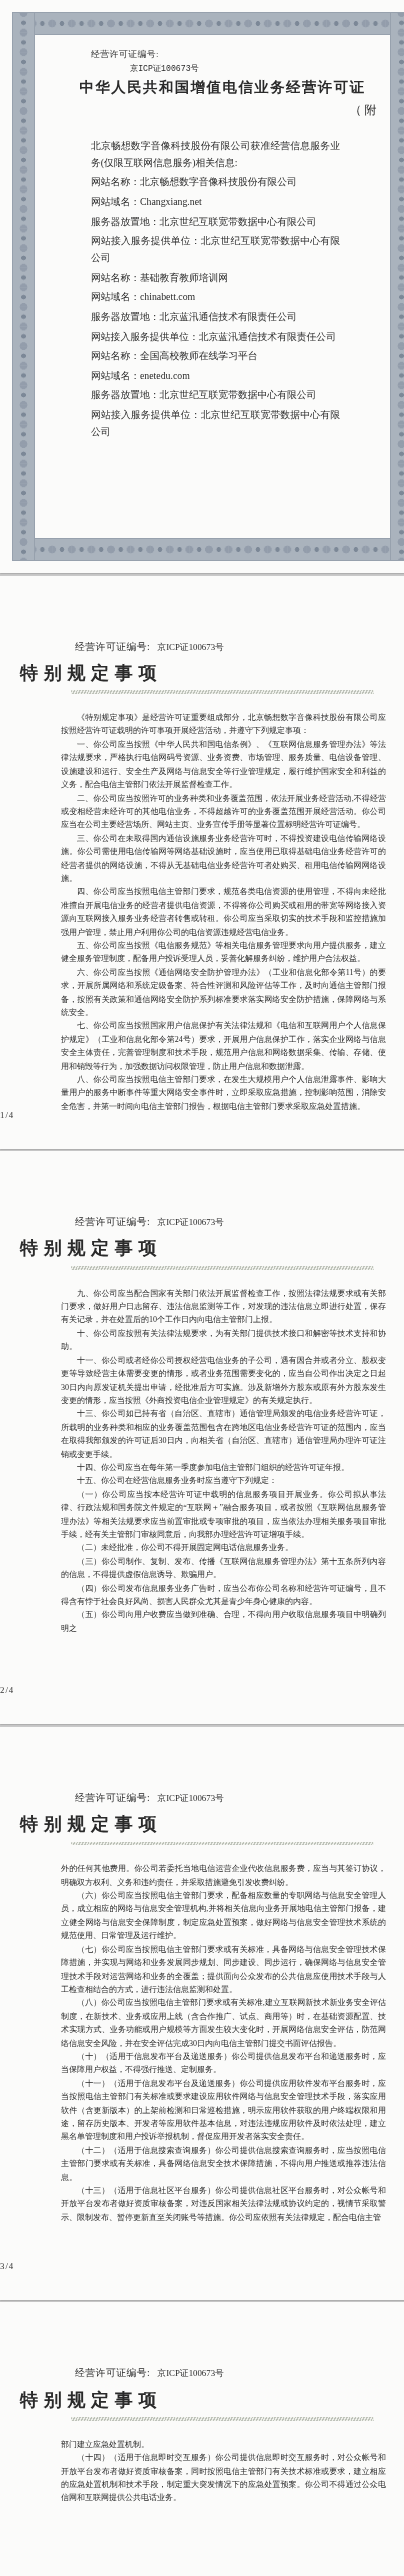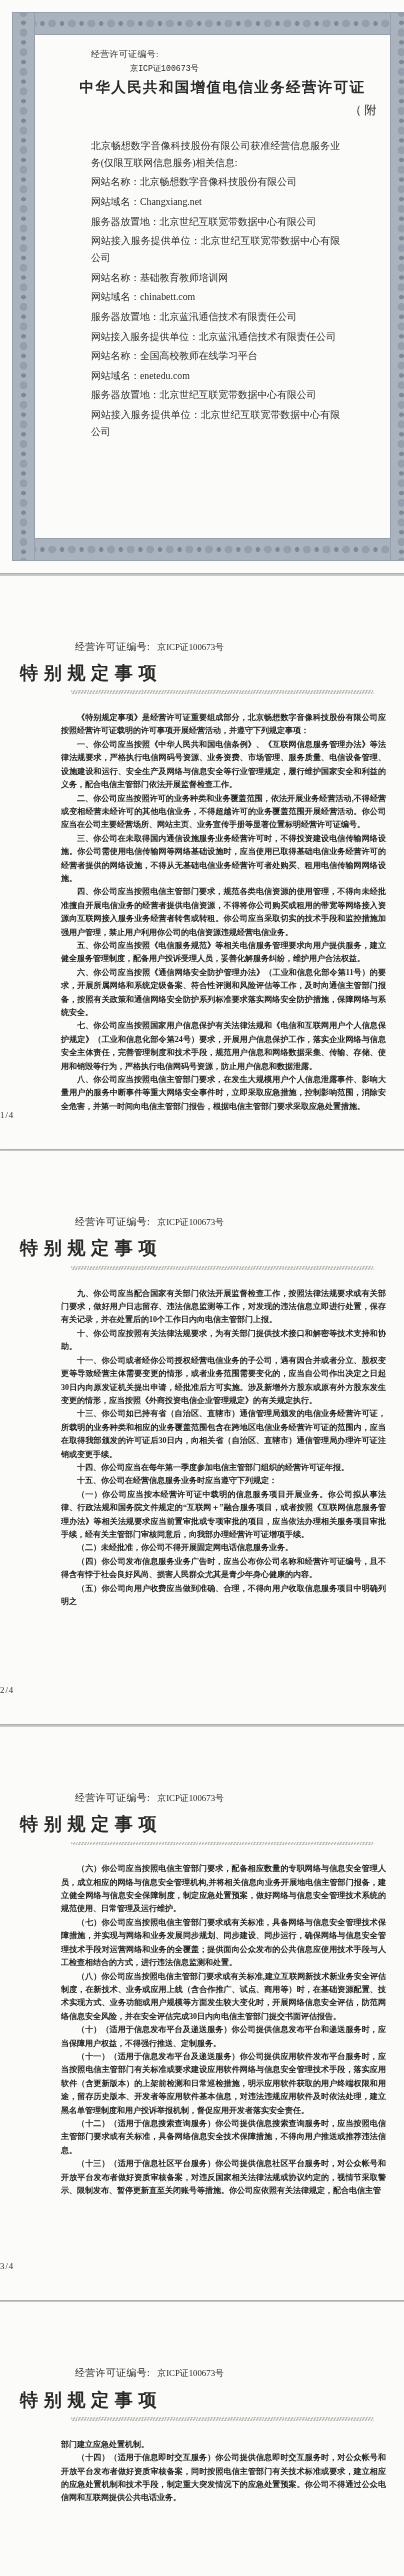--- a/index.html
+++ b/index.html
@@ -33,21 +33,21 @@
   .p1-body p{margin:0 0 2.6px 0;}
 
   
   .sp-license{margin:65px 0 0 55px;font-size:9.8px;letter-spacing:0.5px;}
   .sp-license .num{font-size:8.8px;margin-left:4.1px;letter-spacing:0;}
   .sp-title{margin-top:7.2px;text-align:left;font-size:18px;font-weight:700;letter-spacing:5.7px;}
   .sp-wave{width:303px;height:3.6px;margin:5.7px auto 0 auto;border-radius:1px;
     background:repeating-linear-gradient(115deg,#b4b9af 0 1.3px,#ecEEe8 1.3px 2.6px);
     opacity:.85;}
   .sp-body{margin:17px 39px 0 41px;font-size:8px;line-height:13.4px;text-align:justify;color:#262626;}
-  .sp-body p{margin:0;text-indent:2em;font-weight:bold;}
+  .sp-body p{margin:0;text-indent:2em;}
   .sp-body p.cont{text-indent:0;}
   .page-no{position:absolute;bottom:29px;left:0;right:0;text-align:left;font-size:8.8px;letter-spacing:1px;color:#333;}
 </style>
 </head>
 <body>
 
 <div class="page">
   <div class="cert-bar b-top"></div>
   <div class="cert-bar b-bottom"></div>
   <div class="cert-bar v b-left"></div>
@@ -89,21 +89,21 @@
   <div class="sp-wave"></div>
   <div class="sp-body">
 
   <p>《特别规定事项》是经营许可证重要组成部分，北京畅想数字音像科技股份有限公司应按照经营许可证载明的许可事项开展经营活动，并遵守下列规定事项：</p>
       <p>一、你公司应当按照《中华人民共和国电信条例》、《互联网信息服务管理办法》等法律法规要求，严格执行电信网码号资源、业务资费、市场管理、服务质量、电信设备管理、设施建设和运行、安全生产及网络与信息安全等行业管理规定，履行维护国家安全和利益的义务，配合电信主管部门依法开展监督检查工作。</p>
       <p>二、你公司应当按照许可的业务种类和业务覆盖范围，依法开展业务经营活动,不得经营或变相经营未经许可的其他电信业务，不得超越许可的业务覆盖范围开展经营活动。你公司应当在公司主要经营场所、网站主页、业务宣传手册等显著位置标明经营许可证编号。</p>
       <p>三、你公司在未取得国内通信设施服务业务经营许可时，不得投资建设电信传输网络设施。你公司需使用电信传输网等网络基础设施时，应当使用已取得基础电信业务经营许可的经营者提供的网络设施，不得从无基础电信业务经营许可者处购买、租用电信传输网网络设施。</p>
       <p>四、你公司应当按照电信主管部门要求，规范各类电信资源的使用管理，不得向未经批准擅自开展电信业务的经营者提供电信资源，不得将你公司购买或租用的带宽等网络接入资源向互联网接入服务业务经营者转售或转租。你公司应当采取切实的技术手段和监控措施加强用户管理，禁止用户利用你公司的电信资源违规经营电信业务。</p>
       <p>五、你公司应当按照《电信服务规范》等相关电信服务管理要求向用户提供服务，建立健全服务管理制度，配备用户投诉受理人员，妥善化解服务纠纷，维护用户合法权益。</p>
       <p>六、你公司应当按照《通信网络安全防护管理办法》（工业和信息化部令第11号）的要求，开展所属网络和系统定级备案、符合性评测和风险评估等工作，及时向通信主管部门报备，按照有关政策和通信网络安全防护系列标准要求落实网络安全防护措施，保障网络与系统安全。</p>
-      <p>七、你公司应当按照国家用户信息保护有关法律法规和《电信和互联网用户个人信息保护规定》（工业和信息化部令第24号）要求，开展用户信息保护工作，落实企业网络与信息安全主体责任，完善管理制度和技术手段，规范用户信息和网络数据采集、传输、存储、使用和销毁等行为，严格执行电信网码号资源，防止用户信息和数据泄露。</p>
+      <p>七、你公司应当按照国家用户信息保护有关法律法规和《电信和互联网用户个人信息保护规定》（工业和信息化部令第24号）要求，开展用户信息保护工作，落实企业网络与信息安全主体责任，完善管理制度和技术手段，规范用户信息和网络数据采集、传输、存储、使用和销毁等行为，加强数据访问权限管理，防止用户信息和数据泄露。</p>
       <p>八、你公司应当按照电信主管部门要求，在发生大规模用户个人信息泄露事件、影响大量用户的服务中断事件等重大网络安全事件时，立即采取应急措施，控制影响范围，消除安全危害，并第一时间向电信主管部门报告，根据电信主管部门要求采取应急处置措施。</p>
     </div>
   <div class="page-no">1/4</div>
 </div>
 
 <div class="page">
   <div class="sp-license">
     <span>经营许可证编号:</span>
     <span class="num">京ICP证100673号</span>
   </div>
@@ -112,35 +112,37 @@
   <div class="sp-body">
 
   <p>九、你公司应当配合国家有关部门依法开展监督检查工作，按照法律法规要求或有关部门要求，做好用户日志留存、违法信息监测等工作，对发现的违法信息立即进行处置，保存有关记录，并在处置后的10个工作日内向电信主管部门上报。</p>
       <p>十、你公司应按照有关法律法规要求，为有关部门提供技术接口和解密等技术支持和协助。</p>
       <p>十一、你公司或者经你公司授权经营电信业务的子公司，遇有因合并或者分立、股权变更等导致经营主体需要变更的情形，或者业务范围需要变化的，应当自公司作出决定之日起30日内向原发证机关提出申请，经批准后方可实施。涉及新增外方股东或原有外方股东发生变更的情形，应当按照《外商投资电信企业管理规定》的有关规定执行。</p>
       <p>十三、你公司如已持有省（自治区、直辖市）通信管理局颁发的电信业务经营许可证，所载明的业务种类和相应的业务覆盖范围包含在跨地区电信业务经营许可证的范围内，应当在取得我部颁发的许可证后30日内，向相关省（自治区、直辖市）通信管理局办理许可证注销或变更手续。</p>
       <p>十四、你公司应当在每年第一季度参加电信主管部门组织的经营许可证年报。</p>
       <p>十五、你公司在经营信息服务业务时应当遵守下列规定：</p>
       <p>（一）你公司应当按本经营许可证中载明的信息服务项目开展业务。你公司拟从事法律、行政法规和国务院文件规定的“互联网＋”融合服务项目，或者按照《互联网信息服务管理办法》等相关法规要求应当前置审批或专项审批的项目，应当依法办理相关服务项目审批手续，经有关主管部门审核同意后，向我部办理经营许可证增项手续。</p>
       <p>（二）未经批准，你公司不得开展固定网电话信息服务业务。</p>
+      <p>（三）你公司制作、复制、发布、传播《互联网信息服务管理办法》第十五条所列内容的信息，不得提供虚假信息诱导、欺骗用户。</p>
       <p>（四）你公司发布信息服务业务广告时，应当公布你公司名称和经营许可证编号，且不得含有悖于社会良好风尚、损害人民群众尤其是青少年身心健康的内容。</p>
       <p>（五）你公司向用户收费应当做到准确、合理，不得向用户收取信息服务项目中明确列明之</p>
     </div>
   <div class="page-no">2/4</div>
 </div>
 
 <div class="page">
   <div class="sp-license">
     <span>经营许可证编号:</span>
     <span class="num">京ICP证100673号</span>
   </div>
   <div class="sp-title">特别规定事项</div>
   <div class="sp-wave"></div>
   <div class="sp-body">
 
+  <p class="cont">外的任何其他费用。你公司若委托当地电信运营企业代收信息服务费，应当与其签订协议，明确双方权利、义务和违约责任，并采取措施避免引发收费纠纷。</p>
       <p>（六）你公司应当按照电信主管部门要求，配备相应数量的专职网络与信息安全管理人员，成立相应的网络与信息安全管理机构,并将相关信息向业务开展地电信主管部门报备，建立健全网络与信息安全保障制度，制定应急处置预案，做好网络与信息安全管理技术系统的规范使用、日常管理及运行维护。</p>
       <p>（七）你公司应当按照电信主管部门要求或有关标准，具备网络与信息安全管理技术保障措施，并实现与网络和业务发展同步规划、同步建设、同步运行，确保网络与信息安全管理技术手段对运营网络和业务的全覆盖；提供面向公众发布的公共信息应使用技术手段与人工检查相结合的方式，进行违法信息监测和处置。</p>
       <p>（八）你公司应当按照电信主管部门要求或有关标准,建立互联网新技术新业务安全评估制度，在新技术、业务或应用上线（含合作推广、试点、商用等）时，在基础资源配置、技术实现方式、业务功能或用户规模等方面发生较大变化时，开展网络信息安全评估，防范网络信息安全风险，并在安全评估完成30日内向电信主管部门提交书面评估报告。</p>
       <p>（十）（适用于信息发布平台及递送服务）你公司提供信息发布平台和递送服务时，应当保障用户权益，不得强行推送、定制服务。</p>
       <p>（十一）（适用于信息发布平台及递送服务）你公司提供应用软件发布平台服务时，应当按照电信主管部门有关标准或要求建设应用软件网络与信息安全管理技术手段，落实应用软件（含更新版本）的上架前检测和日常巡检措施，明示应用软件获取的用户终端权限和用途，留存历史版本、开发者等应用软件基本信息，对违法违规应用软件及时依法处理，建立黑名单管理制度和用户投诉举报机制，督促应用开发者落实安全责任。</p>
       <p>（十二）（适用于信息搜索查询服务）你公司提供信息搜索查询服务时，应当按照电信主管部门要求或有关标准，具备网络信息安全技术保障措施，不得向用户推送或推荐违法信息。</p>
       <p>（十三）（适用于信息社区平台服务）你公司提供信息社区平台服务时，对公众帐号和开放平台发布者做好资质审核备案，对违反国家相关法律法规或协议约定的，视情节采取警示、限制发布、暂停更新直至关闭账号等措施。你公司应依照有关法律规定，配合电信主管</p>
     </div>
   <div class="page-no">3/4</div>
 </div>

